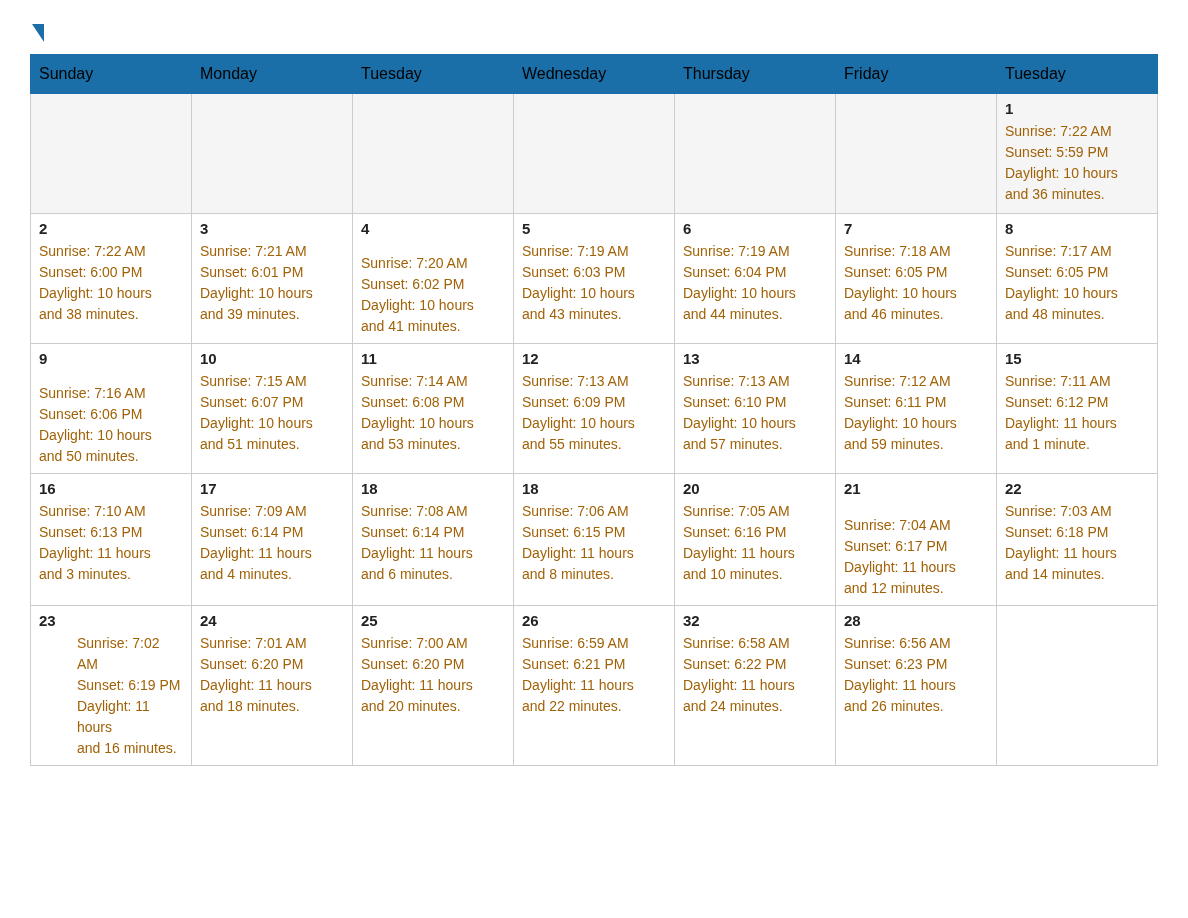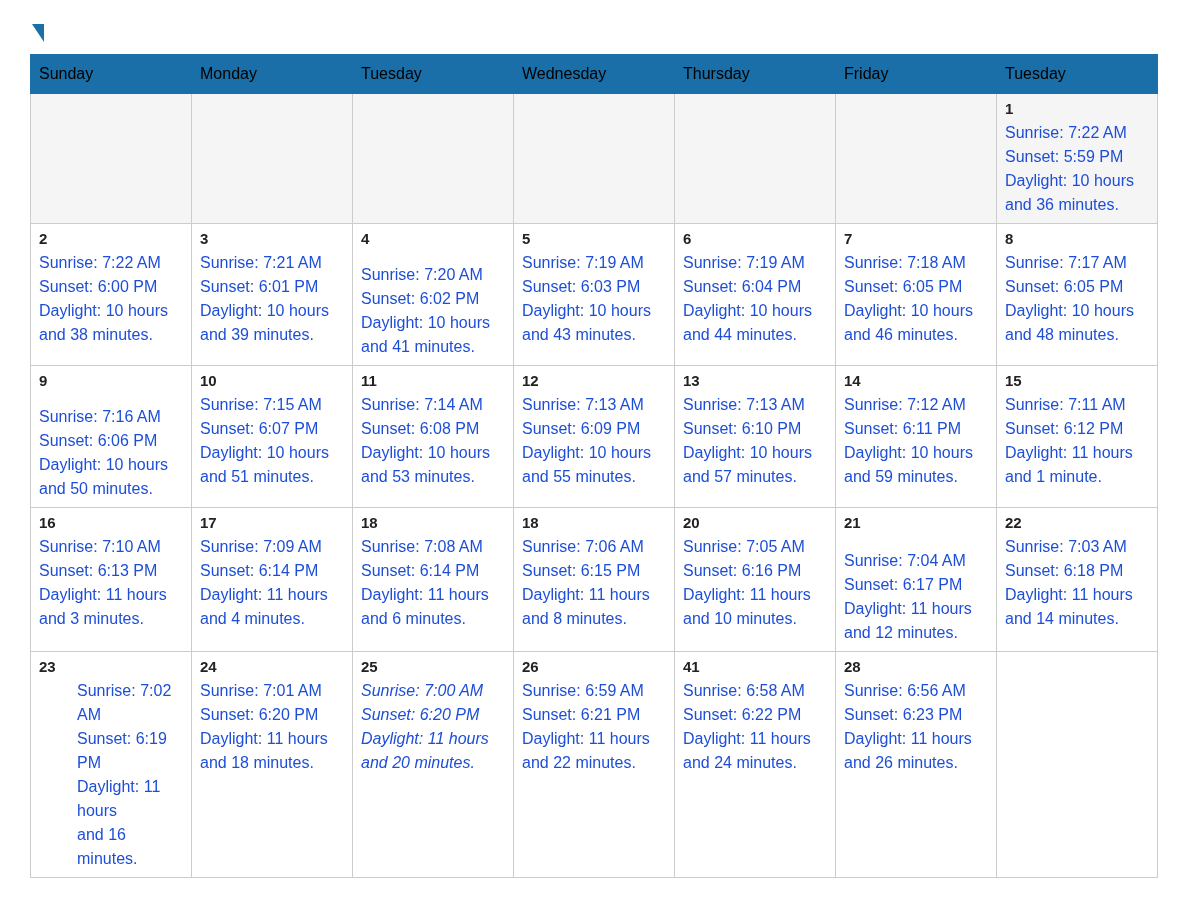--- a/index.html
+++ b/index.html
@@ -87,22 +87,22 @@
       background: #f5f5f5;
     }
     .day-number {
       font-size: 15px;
       font-weight: bold;
       color: #222;
       display: block;
       margin-bottom: 4px;
     }
     .day-info {
-      font-size: 16px;
-      color: #1d4ed8;
+      font-size: 14px;
+      color: #a16207;
       line-height: 1.5;
     }
     .empty-cell {
       background: #f9f9f9;
     }
     .week-row td {
       height: 120px;
     }
   </style>
 </head>
@@ -313,34 +313,34 @@
         </td>
         <td>
           <span class="day-number">24</span>
           <div class="day-info" style="white-space: pre-line;">Sunrise: 7:01 AM
 Sunset: 6:20 PM
 Daylight: 11 hours
 and 18 minutes.</div>
         </td>
         <td>
           <span class="day-number">25</span>
-          <div class="day-info" style="white-space: pre-line; font-style: italic;">Sunrise: 7:00 AM
+          <div class="day-info" style="white-space: pre-line;">Sunrise: 7:00 AM
 Sunset: 6:20 PM
 Daylight: 11 hours
 and 20 minutes.</div>
         </td>
         <td>
           <span class="day-number">26</span>
           <div class="day-info" style="white-space: pre-line;">Sunrise: 6:59 AM
 Sunset: 6:21 PM
 Daylight: 11 hours
 and 22 minutes.</div>
         </td>
         <td>
-          <span class="day-number">41</span>
+          <span class="day-number">32</span>
           <div class="day-info" style="white-space: pre-line;">Sunrise: 6:58 AM
 Sunset: 6:22 PM
 Daylight: 11 hours
 and 24 minutes.</div>
         </td>
         <td>
           <span class="day-number">28</span>
           <div class="day-info" style="white-space: pre-line;">Sunrise: 6:56 AM
 Sunset: 6:23 PM
 Daylight: 11 hours

